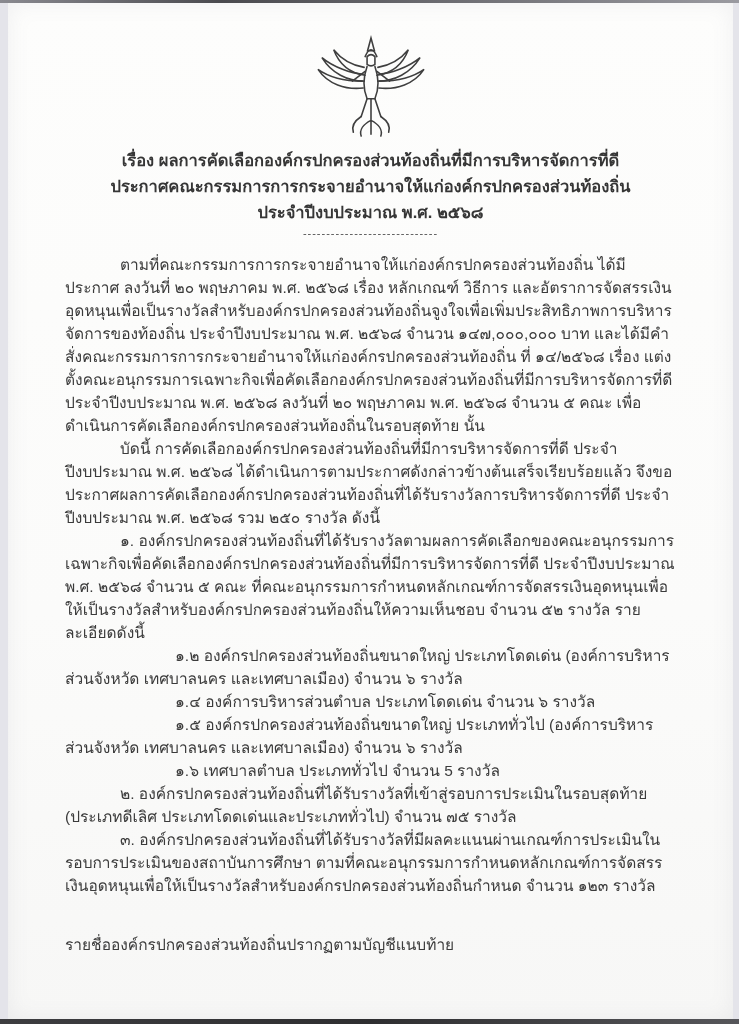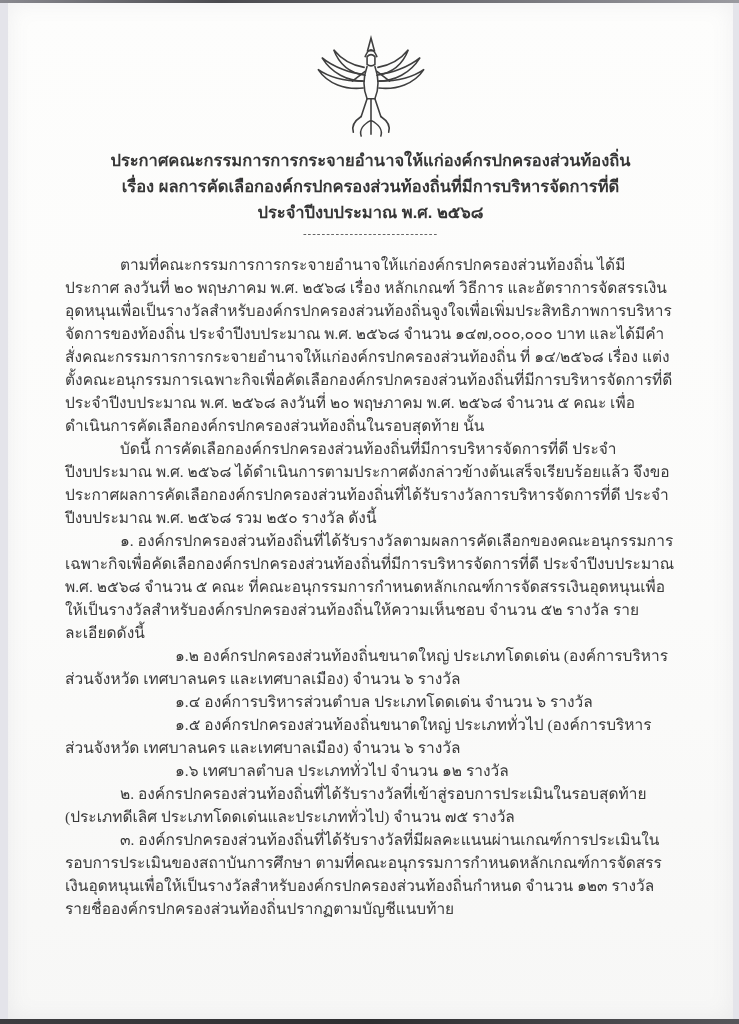--- a/index.html
+++ b/index.html
@@ -61,25 +61,24 @@
     color: #4c4c4c;
     line-height: 12px;
     margin-top: 2px;
   }
   .body-text {
     margin: 14px 58px 0 57px; 
     font-size: 15.5px;
     line-height: 23px;
     color: #3b3b3b;
     text-align: left;
-    font-family: Liberation Serif, serif;
   }
   .para { text-indent: 55px; }
   .subitem { text-indent: 110px; }
-  .flush { text-indent: 0; }
+  .flush { text-indent: 0; margin-top: 36px; }
   svg .ln { fill: none; stroke: #3f3f3f; stroke-width: 1.6; stroke-linecap: round; }
 </style>
 </head>
 <body>
 
 <div class="photo">
   <div class="top-edge"></div>
 
   <div class="page">
 
@@ -96,35 +95,35 @@
         <path class="ln" d="M68 55 C86 57 104 51 114 36 C100 46 82 48 69 48"></path>
         <path class="ln" d="M56 33 C52 44 52 56 56 66 L64 66 C68 56 68 44 64 33"></path>
         <path class="ln" d="M54 38 L41 48 M66 38 L79 48"></path>
         <path class="ln" d="M56 66 L50 84 M64 66 L70 84"></path>
         <path class="ln" d="M60 66 L60 88 M60 88 C52 92 48 98 50 104 M60 88 C68 92 72 98 70 104 M60 88 L60 102"></path>
         <path class="ln" d="M50 84 C44 88 40 94 42 100 M70 84 C76 88 80 94 78 100"></path>
       </svg>
     </div>
 
     <div class="title-block">
+      <div>เรื่อง ผลการคัดเลือกองค์กรปกครองส่วนท้องถิ่นที่มีการบริหารจัดการที่ดี</div>
       <div>ประกาศคณะกรรมการการกระจายอำนาจให้แก่องค์กรปกครองส่วนท้องถิ่น</div>
-      <div>เรื่อง ผลการคัดเลือกองค์กรปกครองส่วนท้องถิ่นที่มีการบริหารจัดการที่ดี</div>
       <div>ประจำปีงบประมาณ พ.ศ. ๒๕๖๘</div>
     </div>
 
     <div class="separator">-----------------------------</div>
 
     <div class="body-text">
       <p class="para">ตามที่คณะกรรมการการกระจายอำนาจให้แก่องค์กรปกครองส่วนท้องถิ่น ได้มีประกาศ ลงวันที่ ๒๐ พฤษภาคม พ.ศ. ๒๕๖๘ เรื่อง หลักเกณฑ์ วิธีการ และอัตราการจัดสรรเงินอุดหนุนเพื่อเป็นรางวัลสำหรับองค์กรปกครองส่วนท้องถิ่นจูงใจเพื่อเพิ่มประสิทธิภาพการบริหารจัดการของท้องถิ่น ประจำปีงบประมาณ พ.ศ. ๒๕๖๘ จำนวน ๑๔๗,๐๐๐,๐๐๐ บาท และได้มีคำสั่งคณะกรรมการการกระจายอำนาจให้แก่องค์กรปกครองส่วนท้องถิ่น ที่ ๑๔/๒๕๖๘ เรื่อง แต่งตั้งคณะอนุกรรมการเฉพาะกิจเพื่อคัดเลือกองค์กรปกครองส่วนท้องถิ่นที่มีการบริหารจัดการที่ดี ประจำปีงบประมาณ พ.ศ. ๒๕๖๘ ลงวันที่ ๒๐ พฤษภาคม พ.ศ. ๒๕๖๘ จำนวน ๕ คณะ เพื่อดำเนินการคัดเลือกองค์กรปกครองส่วนท้องถิ่นในรอบสุดท้าย นั้น</p>
       <p class="para">บัดนี้ การคัดเลือกองค์กรปกครองส่วนท้องถิ่นที่มีการบริหารจัดการที่ดี ประจำปีงบประมาณ พ.ศ. ๒๕๖๘ ได้ดำเนินการตามประกาศดังกล่าวข้างต้นเสร็จเรียบร้อยแล้ว จึงขอประกาศผลการคัดเลือกองค์กรปกครองส่วนท้องถิ่นที่ได้รับรางวัลการบริหารจัดการที่ดี ประจำปีงบประมาณ พ.ศ. ๒๕๖๘ รวม ๒๕๐ รางวัล ดังนี้</p>
       <p class="para">๑. องค์กรปกครองส่วนท้องถิ่นที่ได้รับรางวัลตามผลการคัดเลือกของคณะอนุกรรมการเฉพาะกิจเพื่อคัดเลือกองค์กรปกครองส่วนท้องถิ่นที่มีการบริหารจัดการที่ดี ประจำปีงบประมาณ พ.ศ. ๒๕๖๘ จำนวน ๕ คณะ ที่คณะอนุกรรมการกำหนดหลักเกณฑ์การจัดสรรเงินอุดหนุนเพื่อให้เป็นรางวัลสำหรับองค์กรปกครองส่วนท้องถิ่นให้ความเห็นชอบ จำนวน ๕๒ รางวัล รายละเอียดดังนี้</p>
       <p class="subitem">๑.๒ องค์กรปกครองส่วนท้องถิ่นขนาดใหญ่ ประเภทโดดเด่น (องค์การบริหารส่วนจังหวัด เทศบาลนคร และเทศบาลเมือง) จำนวน ๖ รางวัล</p>
       <p class="subitem">๑.๔ องค์การบริหารส่วนตำบล ประเภทโดดเด่น จำนวน ๖ รางวัล</p>
       <p class="subitem">๑.๕ องค์กรปกครองส่วนท้องถิ่นขนาดใหญ่ ประเภททั่วไป (องค์การบริหารส่วนจังหวัด เทศบาลนคร และเทศบาลเมือง) จำนวน ๖ รางวัล</p>
-      <p class="subitem">๑.๖ เทศบาลตำบล ประเภททั่วไป จำนวน ๑๒ รางวัล</p>
+      <p class="subitem">๑.๖ เทศบาลตำบล ประเภททั่วไป จำนวน 5 รางวัล</p>
       <p class="para">๒. องค์กรปกครองส่วนท้องถิ่นที่ได้รับรางวัลที่เข้าสู่รอบการประเมินในรอบสุดท้าย (ประเภทดีเลิศ  ประเภทโดดเด่นและประเภททั่วไป) จำนวน ๗๕ รางวัล</p>
       <p class="para">๓. องค์กรปกครองส่วนท้องถิ่นที่ได้รับรางวัลที่มีผลคะแนนผ่านเกณฑ์การประเมินในรอบการประเมินของสถาบันการศึกษา ตามที่คณะอนุกรรมการกำหนดหลักเกณฑ์การจัดสรรเงินอุดหนุนเพื่อให้เป็นรางวัลสำหรับองค์กรปกครองส่วนท้องถิ่นกำหนด จำนวน ๑๒๓ รางวัล</p>
       <p class="flush">รายชื่อองค์กรปกครองส่วนท้องถิ่นปรากฏตามบัญชีแนบท้าย</p>
 
     </div>
 
   </div>
 
   <div class="bottom-edge"></div>
 </div>

